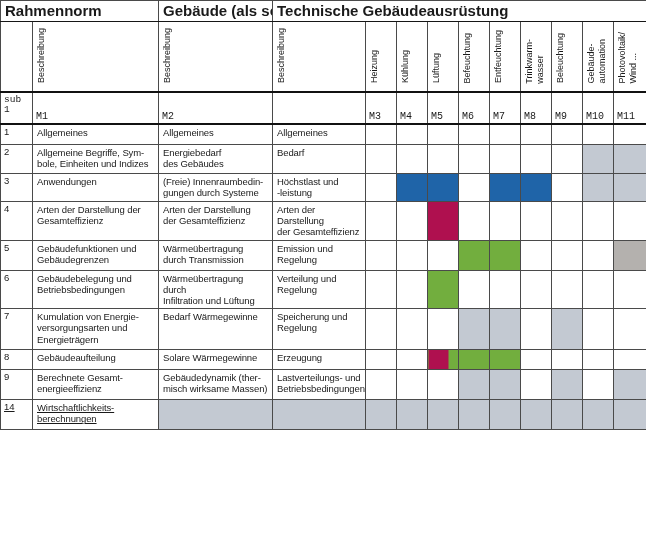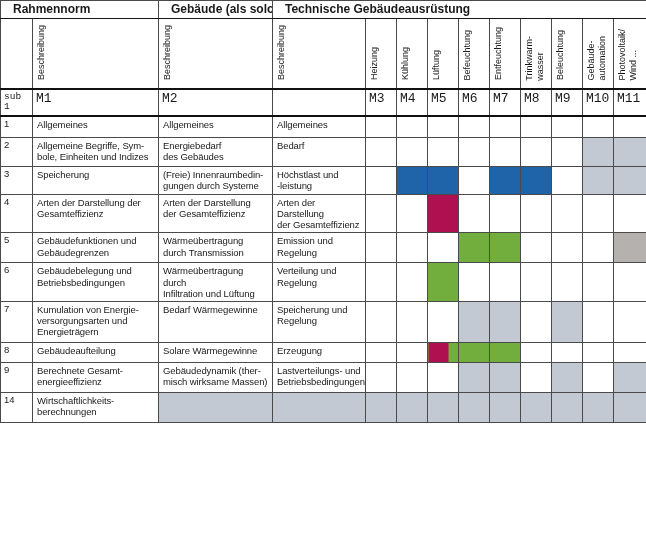--- a/index.html
+++ b/index.html
@@ -1,32 +1,32 @@
 <!DOCTYPE html>
 <html><head>
 <meta charset="utf-8">
 <style>
   html,body{margin:0;padding:0;background:#fff;}
   body{width:646px;height:546px;font-family:"Liberation Sans",sans-serif;color:#1a1a1a;}
   table{border-collapse:collapse;table-layout:fixed;width:646px;}
   td,th{border:1px solid #4a4a4a;padding:0;vertical-align:top;overflow:hidden;}
   table{border:1px solid #1a1a1a;}
-  th.group{font-size:12px;font-weight:bold;text-align:left;padding:1px 3px 2px 12px;
+  th.group{font-size:15px;font-weight:bold;text-align:left;padding:1px 3px 2px 4px;
            border-bottom:1px solid #161616;white-space:nowrap;}
   tr.group-row{height:16px;}
   tr.vh-row{height:70px;}
   tr.vh-row td{border-bottom:2px solid #111;vertical-align:bottom;}
   td.vh{padding:0 0 3px 3px;}
   .vtext{display:inline-block;writing-mode:vertical-rl;transform:rotate(180deg);
          font-size:9px;line-height:1.25;white-space:pre-line;letter-spacing:0;}
   tr.sub-row td{border-bottom:2px solid #111;}
   td.num{font-size:9.5px;padding:2px 2px 2px 3px;white-space:pre-line;line-height:1.15;}
   td.desc{font-size:9.5px;line-height:1.18;padding:2px 3px 2px 4px;white-space:pre-line;
           letter-spacing:-0.1px;}
-  td.mid{font-size:13px;padding:1px 2px 1px 3px;}
+  td.mid{font-size:10px;padding:18px 2px 1px 3px;}
   td.mod{padding:0;}
 </style>
 </head>
 <body>
 
 <table id="grid">
   <colgroup>
     <col style="width:32px">
       <col style="width:126px">
       <col style="width:114px">
@@ -110,21 +110,21 @@
         <td class="mod"></td>
         <td class="mod"></td>
         <td class="mod"></td>
         <td class="mod"></td>
         <td class="mod"></td>
         <td class="mod" style="background: rgb(195, 201, 210);"></td>
         <td class="mod" style="background: rgb(195, 201, 210);"></td>
       </tr>
       <tr style="height: 28px;">
         <td class="num">3</td>
-        <td class="desc">Speicherung</td>
+        <td class="desc">Anwendungen</td>
         <td class="desc">(Freie) Innenraumbedin-
 gungen durch Systeme</td>
         <td class="desc">Höchstlast und
 -leistung</td>
         <td class="mod"></td>
         <td class="mod" style="background: rgb(31, 100, 168);"></td>
         <td class="mod" style="background: rgb(31, 100, 168);"></td>
         <td class="mod"></td>
         <td class="mod" style="background: rgb(31, 100, 168);"></td>
         <td class="mod" style="background: rgb(31, 100, 168);"></td>
@@ -230,21 +230,21 @@
         <td class="mod"></td>
         <td class="mod"></td>
         <td class="mod"></td>
         <td class="mod" style="background: rgb(195, 201, 210);"></td>
         <td class="mod" style="background: rgb(195, 201, 210);"></td>
         <td class="mod"></td>
         <td class="mod" style="background: rgb(195, 201, 210);"></td>
         <td class="mod"></td>
         <td class="mod" style="background: rgb(195, 201, 210);"></td>
       </tr>
-      <tr style="height: 30px;">
+      <tr style="height: 30px; text-decoration: underline;">
         <td class="num">14</td>
         <td class="desc">Wirtschaftlichkeits-
 berechnungen</td>
         <td class="desc" style="background: rgb(195, 201, 210);"></td>
         <td class="desc" style="background: rgb(195, 201, 210);"></td>
         <td class="mod" style="background: rgb(195, 201, 210);"></td>
         <td class="mod" style="background: rgb(195, 201, 210);"></td>
         <td class="mod" style="background: rgb(195, 201, 210);"></td>
         <td class="mod" style="background: rgb(195, 201, 210);"></td>
         <td class="mod" style="background: rgb(195, 201, 210);"></td>

